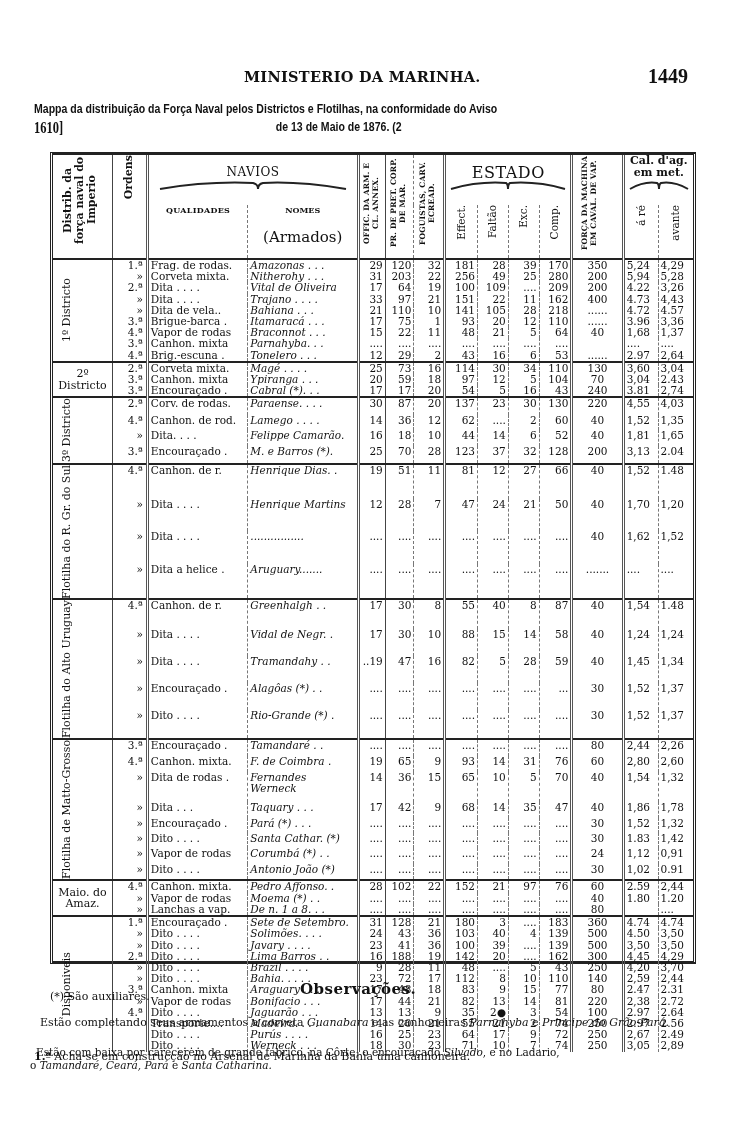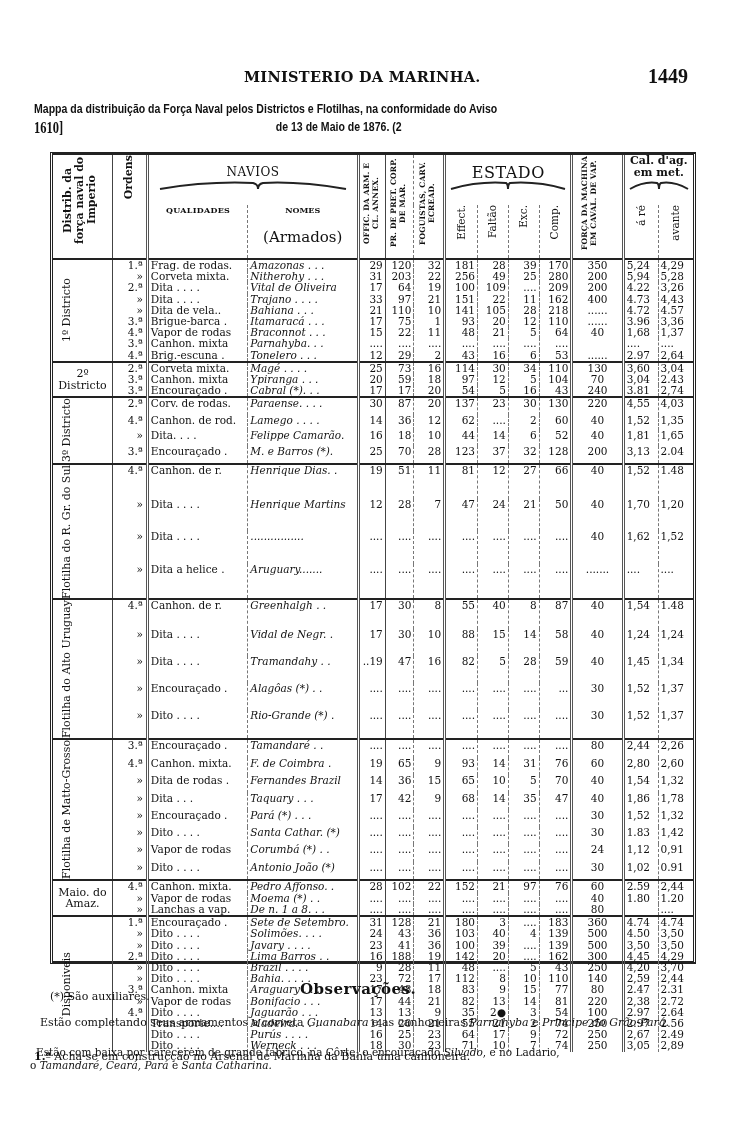--- a/index.html
+++ b/index.html
@@ -575,21 +575,21 @@
           <td class="num sep-l">14</td>
           <td class="num sep-l">31</td>
           <td class="num sep-l">76</td>
           <td class="ctr sep-dl">60</td>
           <td class="sep-dl">2,80</td>
           <td class="sep-l">2,60</td>
         </tr>
         <tr>
           <td class="ord sep-sl">»</td>
           <td class="sep-dl">Dita de rodas .</td>
-          <td class="ital sep-l">Fernandes Brazil</td>
+          <td class="ital sep-l">Fernandes Werneck</td>
           <td class="num sep-dl">14</td>
           <td class="num sep-sl">36</td>
           <td class="num sep-l">15</td>
           <td class="num sep-dl">65</td>
           <td class="num sep-l">10</td>
           <td class="num sep-l">5</td>
           <td class="num sep-l">70</td>
           <td class="ctr sep-dl">40</td>
           <td class="sep-dl">1,54</td>
           <td class="sep-l">1,32</td>

